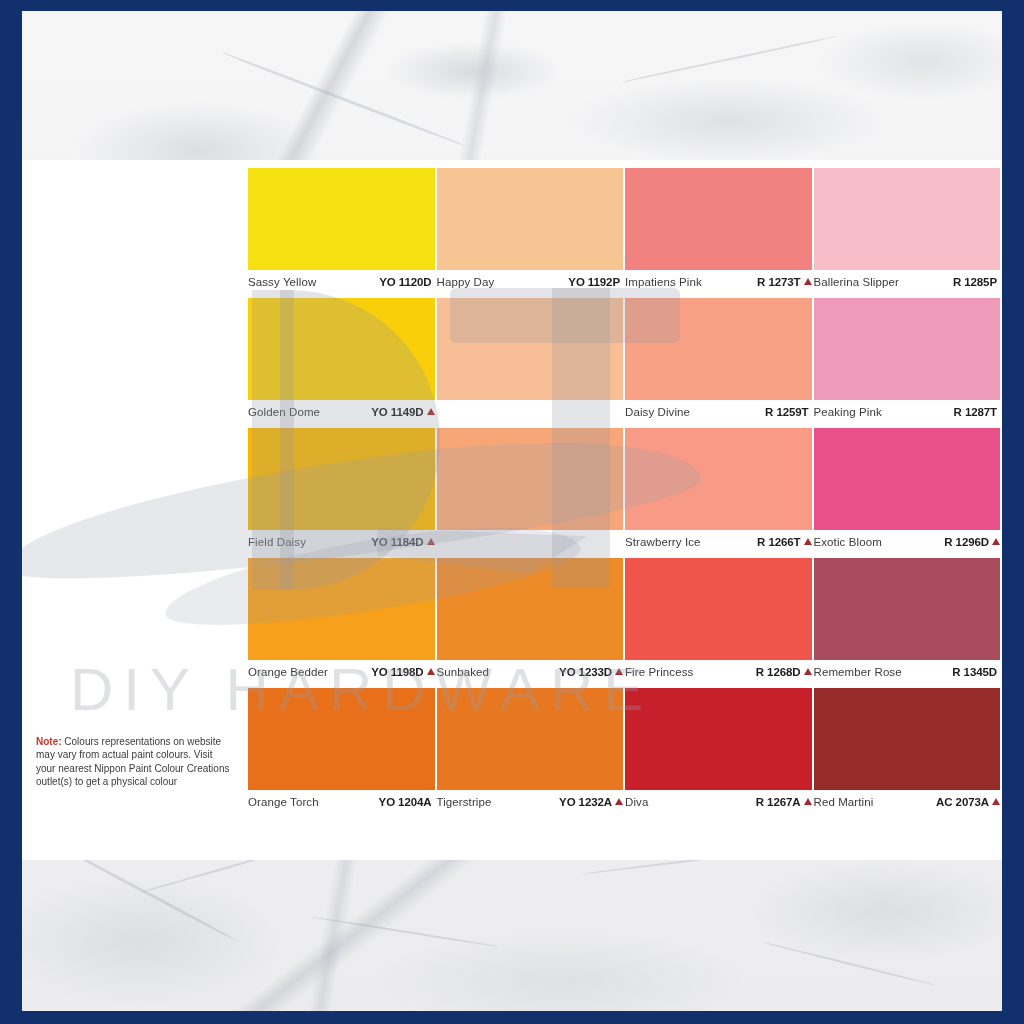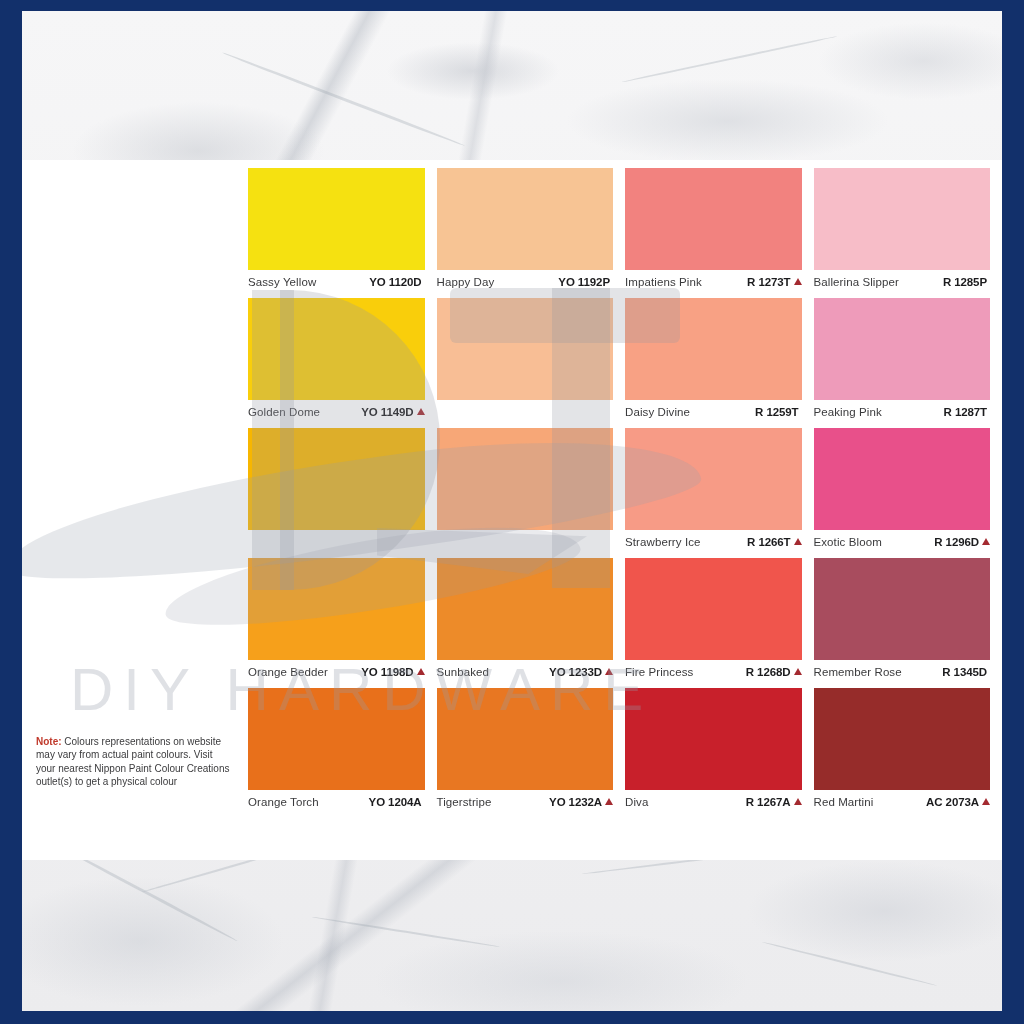--- a/index.html
+++ b/index.html
@@ -110,21 +110,21 @@
     position: absolute;
     left: 226px;
     top: 8px;
     width: 754px;
     z-index: 2;
   }
   .grid-row { display: flex; }
   .cell {
     width: 188.5px;
     box-sizing: border-box;
-    padding-right: 12px;
+    padding-right: 2px;
     position: relative;
   }
   .chip {
     width: 100%;
     height: 102px;
     display: block;
   }
   .cap {
     display: flex;
     align-items: baseline;
@@ -284,20 +284,27 @@
               <span class="cap-right">
                 <span class="cap-code">R 1287T</span>
                 <span class="tri hidden"></span>
               </span>
             </div>
           </div>
         </div>
         <div class="grid-row">
           <div class="cell">
             <div class="chip" style="background: rgb(247, 182, 0);"></div>
+            <div class="cap">
+              <span class="cap-name">Field Daisy</span>
+              <span class="cap-right">
+                <span class="cap-code">YO 1184D</span>
+                <span class="tri"></span>
+              </span>
+            </div>
           </div>
           <div class="cell">
             <div class="chip" style="background: rgb(247, 167, 119);"></div>
           </div>
           <div class="cell">
             <div class="chip" style="background: rgb(247, 155, 134);"></div>
             <div class="cap">
               <span class="cap-name">Strawberry Ice</span>
               <span class="cap-right">
                 <span class="cap-code">R 1266T</span>

